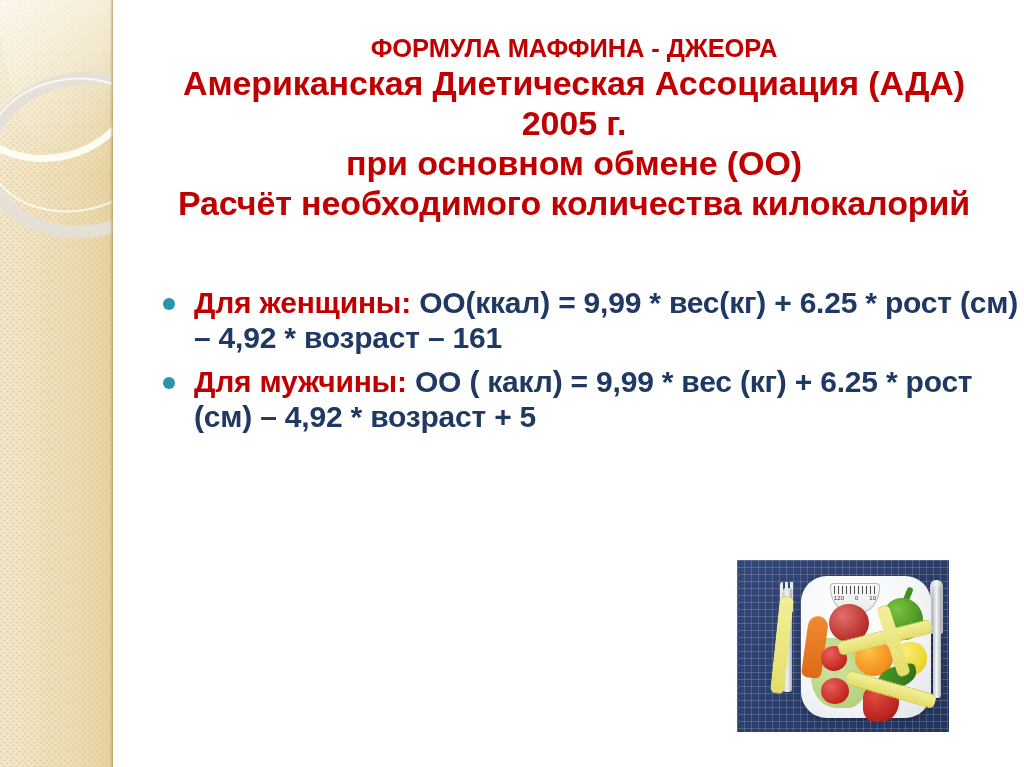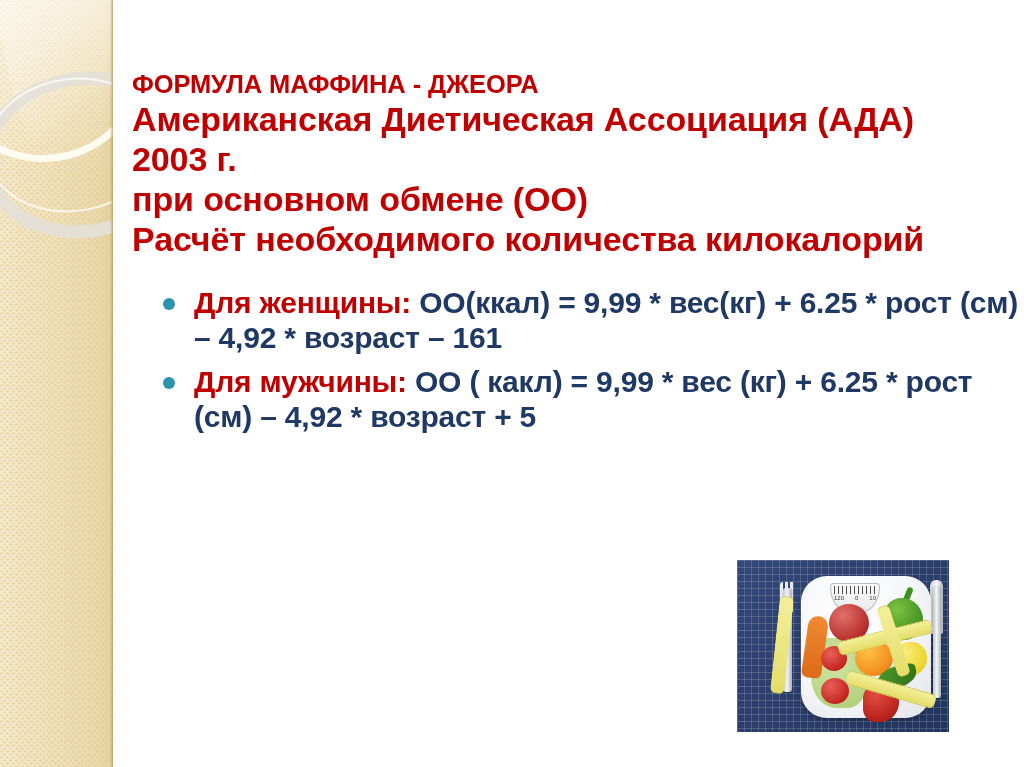--- a/index.html
+++ b/index.html
@@ -114,25 +114,25 @@
     transform: rotate(-12deg);
     pointer-events: none;
   }
 
   
   .title-block {
     position: absolute;
     left: 132px;
     top: 33px;
     width: 884px;
+    text-align: center;
     color: #c00000;
     font-weight: bold;
     line-height: 1.18;
     letter-spacing: -0.1px;
-    margin-top: 36px;
   }
   .title-line-1 {
     font-size: 25.5px;
     display: block;
   }
   .title-line-rest {
     font-size: 34px;
     display: block;
   }
 
@@ -322,21 +322,21 @@
     <div class="ring ring-top-shade"></div>
     <div class="ring ring-top"></div>
     <div class="ring ring-bottom"></div>
     <div class="ring ring-bottom-inner"></div>
     <div class="band-edge"></div>
   </div>
 
   <div class="title-block">
     <span class="title-line-1">ФОРМУЛА МАФФИНА - ДЖЕОРА</span>
     <span class="title-line-rest">Американская Диетическая Ассоциация (АДА)</span>
-    <span class="title-line-rest">2003 г.</span>
+    <span class="title-line-rest">2005 г.</span>
     <span class="title-line-rest">при основном обмене (ОО)</span>
     <span class="title-line-rest">Расчёт необходимого количества килокалорий</span>
   </div>
 
   <ul class="bullets">
     <li class="bullet-item">
       <span class="bullet-marker"></span>
       <span class="lead">Для женщины:</span><span class="rest"> ОО(ккал) = 9,99 * вес(кг) + 6.25 * рост (см) – 4,92 * возраст – 161</span>
     </li>
     <li class="bullet-item">

